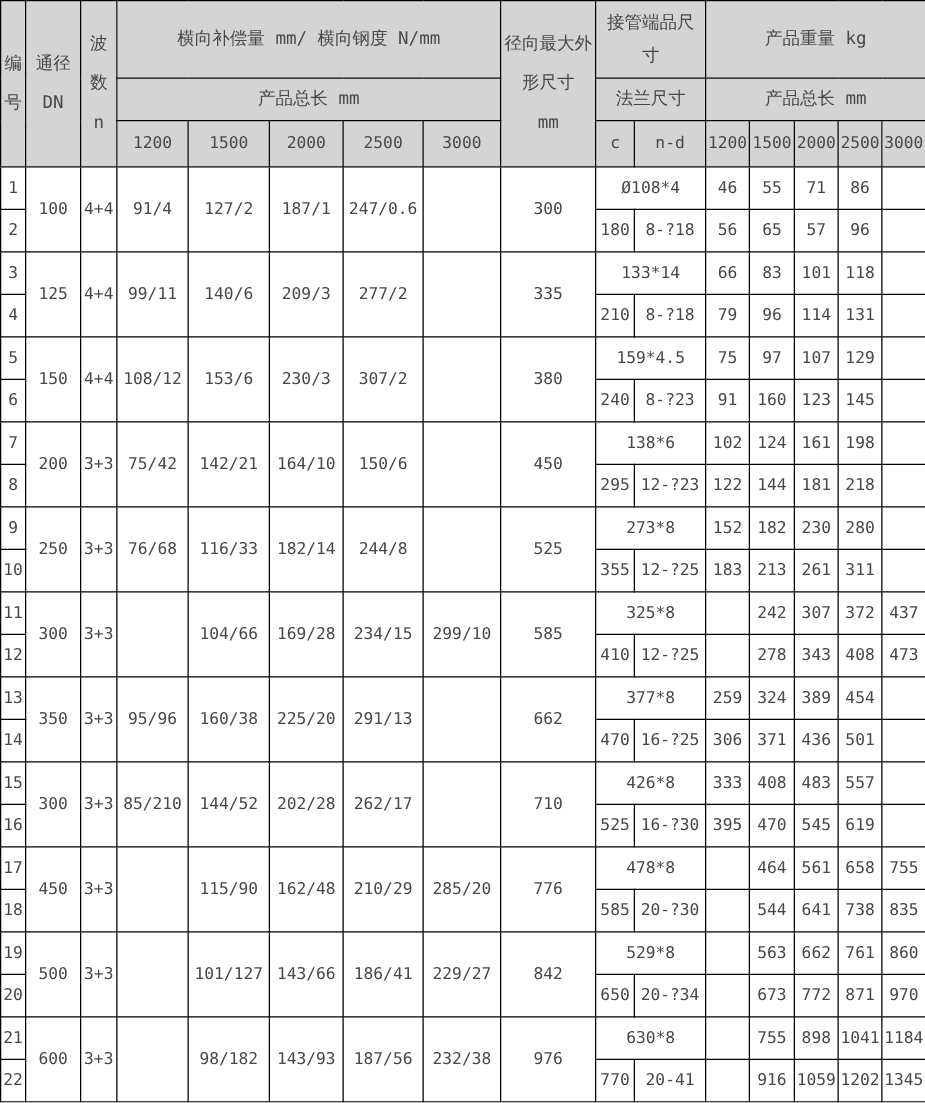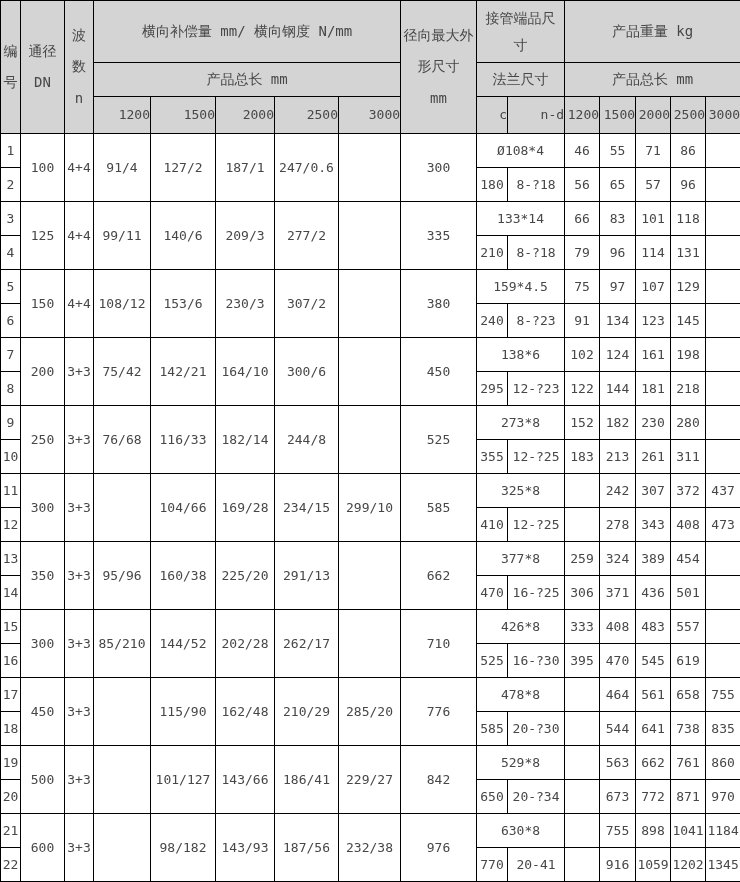--- a/index.html
+++ b/index.html
@@ -23,21 +23,21 @@
     vertical-align:middle;
     padding:0;
     overflow:hidden;
     font-weight:normal;
     line-height:1.2;
   }
   thead th{background:var(--header-bg);font-size:14px;}
   tr.hr1{height:62px;}
   tr.hr2{height:34px;margin-top:28px;}
   tr.hr3{height:37px;}
-  tr.hr3 th{font-size:13px;text-align:right;}
+  tr.hr3 th{font-size:13px;}
   tbody tr{height:34px;}
   tbody td{font-size:13px;background:var(--body-bg);}
   .stack{white-space:pre-line;line-height:2.25;font-size:14px;}
   .stack2{white-space:pre-line;line-height:1.9;font-size:14px;}
 </style>
 </head>
 <body>
 
 <table>
   <colgroup>
@@ -165,33 +165,33 @@
         <td>97</td>
         <td>107</td>
         <td>129</td>
         <td></td>
       </tr>
       <tr>
         <td>6</td>
         <td>240</td>
         <td>8-?23</td>
         <td>91</td>
-        <td>134</td>
+        <td>160</td>
         <td>123</td>
         <td>145</td>
         <td></td>
       </tr>
       <tr>
         <td>7</td>
         <td rowspan="2">200</td>
         <td rowspan="2">3+3</td>
         <td rowspan="2">75/42</td>
         <td rowspan="2">142/21</td>
         <td rowspan="2">164/10</td>
-        <td rowspan="2">300/6</td>
+        <td rowspan="2">150/6</td>
         <td rowspan="2"></td>
         <td rowspan="2">450</td>
         <td colspan="2">138*6</td>
         <td>102</td>
         <td>124</td>
         <td>161</td>
         <td>198</td>
         <td></td>
       </tr>
       <tr>

